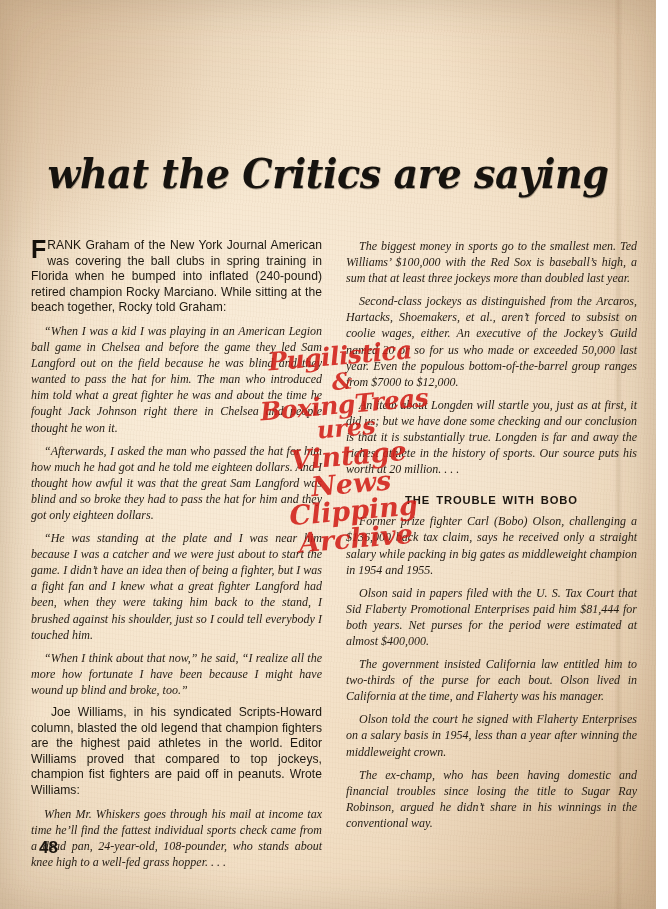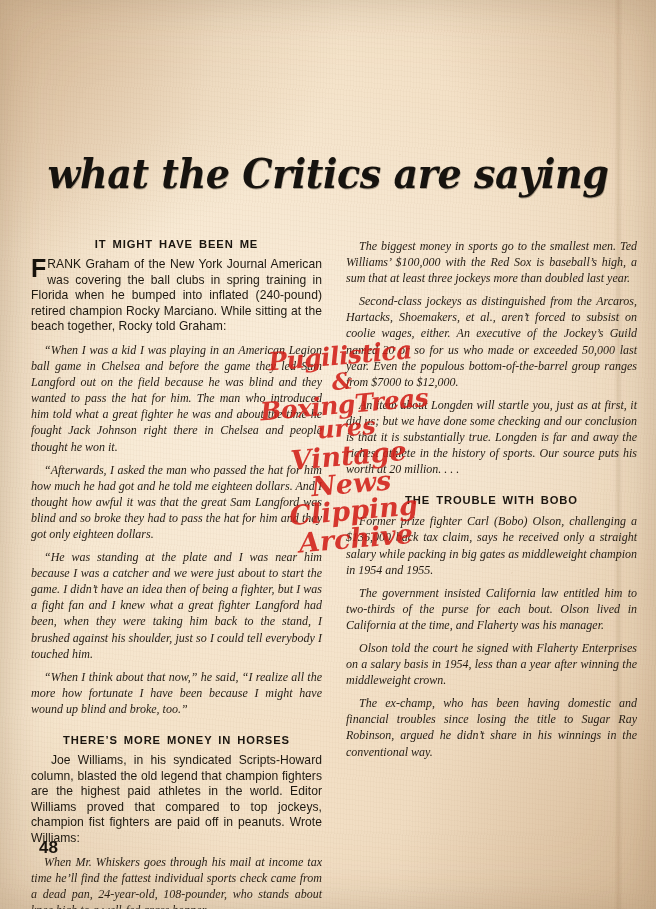--- a/index.html
+++ b/index.html
@@ -182,32 +182,30 @@
   <div class="grain"></div>
   <div class="fold"></div>
 
   <h1 class="headline">what the Critics are saying</h1>
 
   <div class="columns">
 
     <div class="col">
 
       <div>
-        <h2 class="sec-head">IT MIGHT HAVE BEEN ME</h2>
 
         <p class="roman dropcap-para"><span class="dropcap">F</span><span>RANK Graham of the New York Journal American was covering the ball clubs in spring training in Florida when he bumped into inflated (240-pound) retired champion Rocky Marciano. While sitting at the beach together, Rocky told Graham:</span></p>
 
         <p class="quote">“When I was a kid I was playing in an American Legion ball game in Chelsea and before the game they led Sam Langford out on the field because he was blind and they wanted to pass the hat for him. The man who introduced him told what a great fighter he was and about the time he fought Jack Johnson right there in Chelsea and people thought he won it.</p>
         <p class="quote">“Afterwards, I asked the man who passed the hat for him how much he had got and he told me eighteen dollars. And I thought how awful it was that the great Sam Langford was blind and so broke they had to pass the hat for him and they got only eighteen dollars.</p>
         <p class="quote">“He was standing at the plate and I was near him because I was a catcher and we were just about to start the game. I didn’t have an idea then of being a fighter, but I was a fight fan and I knew what a great fighter Langford had been, when they were taking him back to the stand, I brushed against his shoulder, just so I could tell everybody I touched him.</p>
         <p class="quote">“When I think about that now,” he said, “I realize all the more how fortunate I have been because I might have wound up blind and broke, too.”</p>
       </div>
 
       <div>
-        <h2 class="sec-head spaced">THERE’S MORE MONEY IN HORSES</h2>
 
         <p class="roman indent">Joe Williams, in his syndicated Scripts-Howard column, blasted the old legend that champion fighters are the highest paid athletes in the world. Editor Williams proved that compared to top jockeys, champion fist fighters are paid off in peanuts. Wrote Williams:</p>
 
         <p class="quote">When Mr. Whiskers goes through his mail at income tax time he’ll find the fattest individual sports check came from a dead pan, 24-year-old, 108-pounder, who stands about knee high to a well-fed grass hopper. . . .</p>
       </div>
 
     </div>
 
     <div class="col">
 
@@ -215,20 +213,21 @@
         <p class="quote">The biggest money in sports go to the smallest men. Ted Williams’ $100,000 with the Red Sox is baseball’s high, a sum that at least three jockeys more than doubled last year.</p>
         <p class="quote">Second-class jockeys as distinguished from the Arcaros, Hartacks, Shoemakers, et al., aren’t forced to subsist on coolie wages, either. An executive of the Jockey’s Guild named 20 or so for us who made or exceeded 50,000 last year. Even the populous bottom-of-the-barrel group ranges from $7000 to $12,000.</p>
         <p class="quote">An item about Longden will startle you, just as at first, it did us; but we have done some checking and our conclusion is that it is substantially true. Longden is far and away the richest athlete in the history of sports. Our source puts his worth at 20 million. . . .</p>
       </div>
 
       <div>
         <h2 class="sec-head spaced">THE TROUBLE WITH BOBO</h2>
 
 
         <p class="quote">Former prize fighter Carl (Bobo) Olson, challenging a $136,000 back tax claim, says he received only a straight salary while packing in big gates as middleweight champion in 1954 and 1955.</p>
+        <p class="quote">Olson said in papers filed with the U. S. Tax Court that Sid Flaberty Promotional Enterprises paid him $81,444 for both years. Net purses for the period were estimated at almost $400,000.</p>
         <p class="quote">The government insisted California law entitled him to two-thirds of the purse for each bout. Olson lived in California at the time, and Flaherty was his manager.</p>
         <p class="quote">Olson told the court he signed with Flaherty Enterprises on a salary basis in 1954, less than a year after winning the middleweight crown.</p>
         <p class="quote">The ex-champ, who has been having domestic and financial troubles since losing the title to Sugar Ray Robinson, argued he didn’t share in his winnings in the conventional way.</p>
 
       </div>
 
     </div>
   </div>
 
   <div class="watermark">

